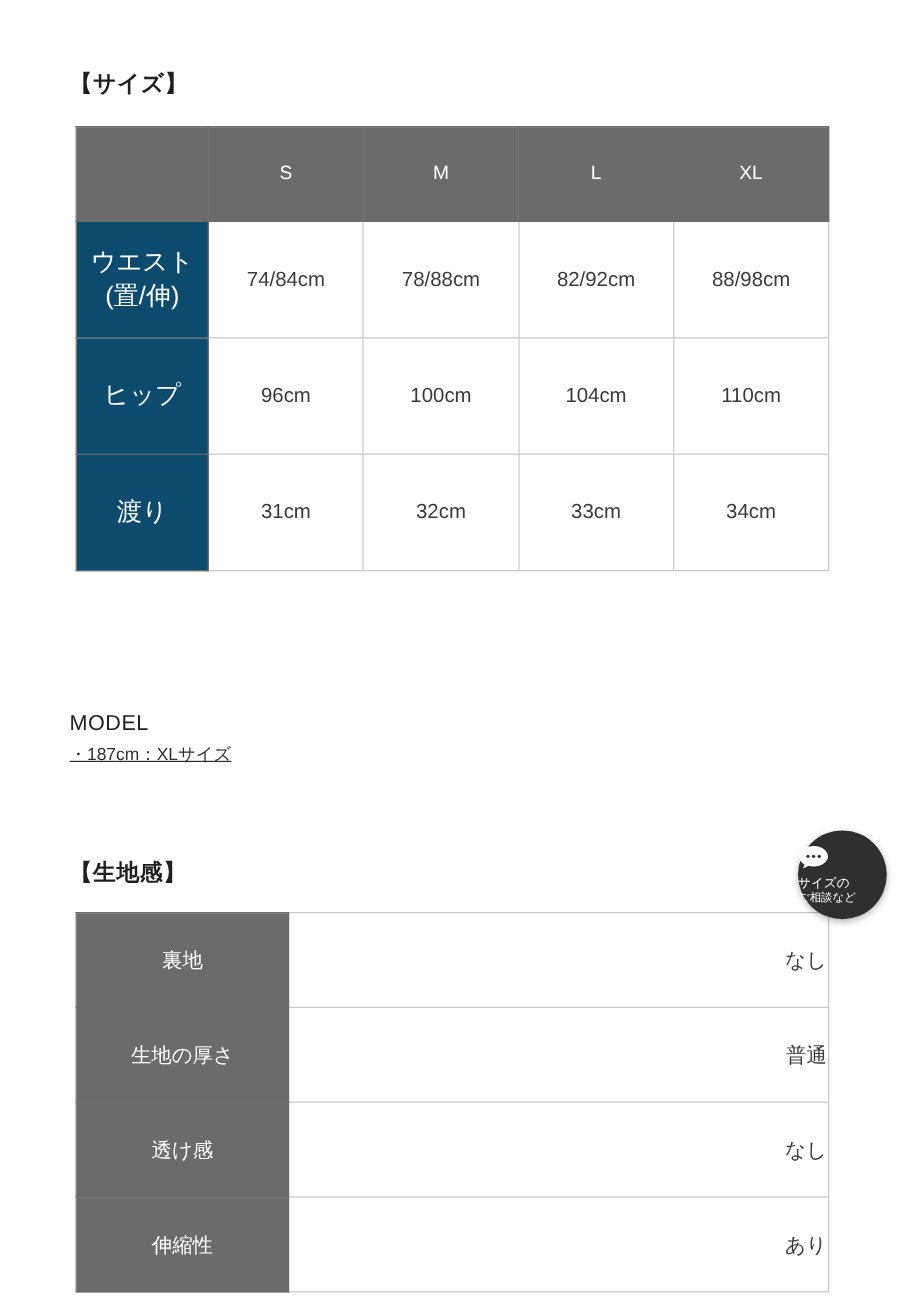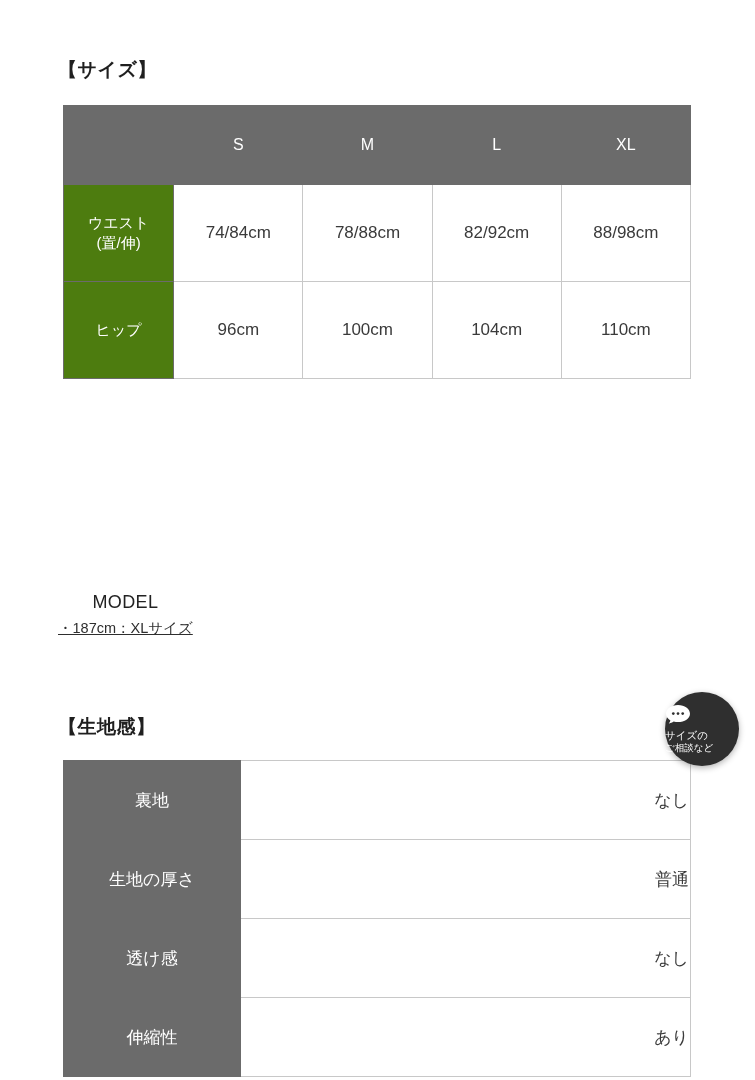--- a/index.html
+++ b/index.html
@@ -53,24 +53,24 @@
     color: #3a3a3a;
   }
   #size-table .hdr {
     background: #6b6b6b;
     color: #ffffff;
     height: 76px;
     font-size: 16px;
     border-color: #6b6b6b;
   }
   #size-table .rowlabel {
-    background: #4d7c0f;
+    background: #0c4a6e;
     color: #ffffff;
     width: 110px;
-    font-size: 15px;
+    font-size: 21px;
     line-height: 1.35;
     border-color: #6b6b6b;
   }
   #size-table .corner {
     background: #6b6b6b;
     border-color: #6b6b6b;
     width: 110px;
   }
   #size-table .val {
     height: 94px;
@@ -82,21 +82,20 @@
   #model-block {
     position: absolute;
     left: 58px;
     top: 592px;
   }
   #model-block .model-head {
     font-size: 18px;
     letter-spacing: 0.4px;
     color: #222;
     margin: 0 0 6px 0;
-    text-align: center;
   }
   #model-block .model-line {
     font-size: 14.5px;
     color: #2e2e2e;
     margin: 0;
     text-decoration: underline;
   }
 
   
   #fabric-table {
@@ -190,20 +189,27 @@
         <td class="val">78/88cm</td>
         <td class="val">82/92cm</td>
         <td class="val">88/98cm</td>
       </tr>
       <tr>
         <td class="rowlabel">ヒップ</td>
         <td class="val">96cm</td>
         <td class="val">100cm</td>
         <td class="val">104cm</td>
         <td class="val">110cm</td>
+      </tr>
+      <tr>
+        <td class="rowlabel">渡り</td>
+        <td class="val">31cm</td>
+        <td class="val">32cm</td>
+        <td class="val">33cm</td>
+        <td class="val">34cm</td>
       </tr>
     </tbody>
   </table>
 
   <div id="model-block">
     <p class="model-head">MODEL</p>
     <p class="model-line">・187cm：XLサイズ</p>
   </div>
 
   <div class="section-title" id="fabric-title">【生地感】</div>

